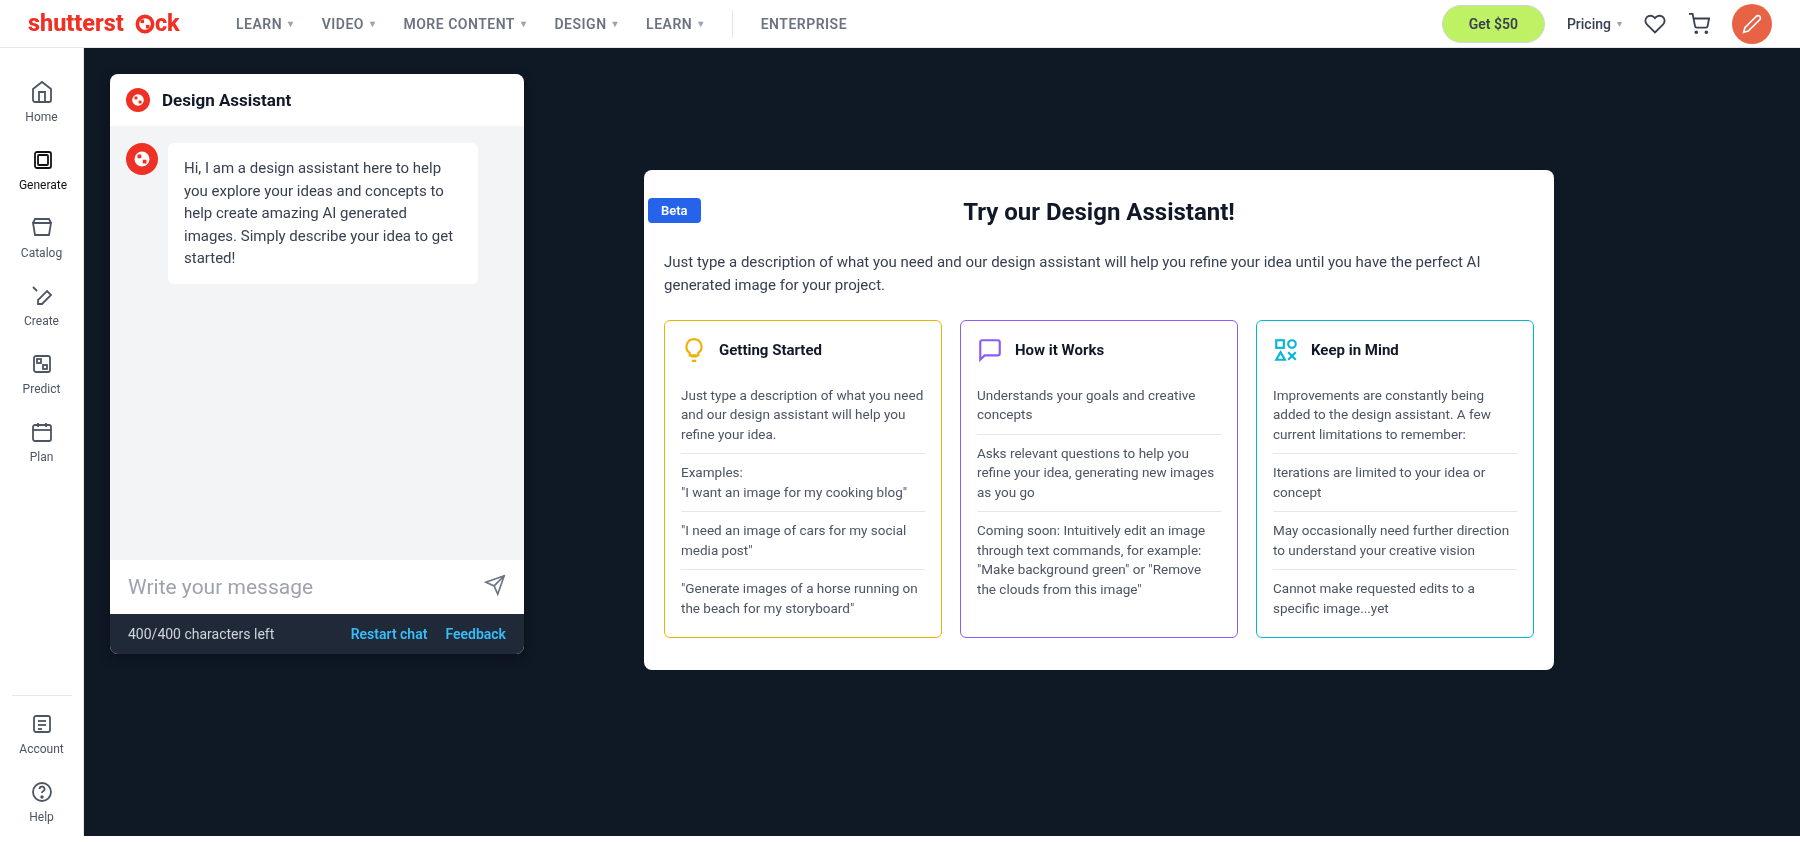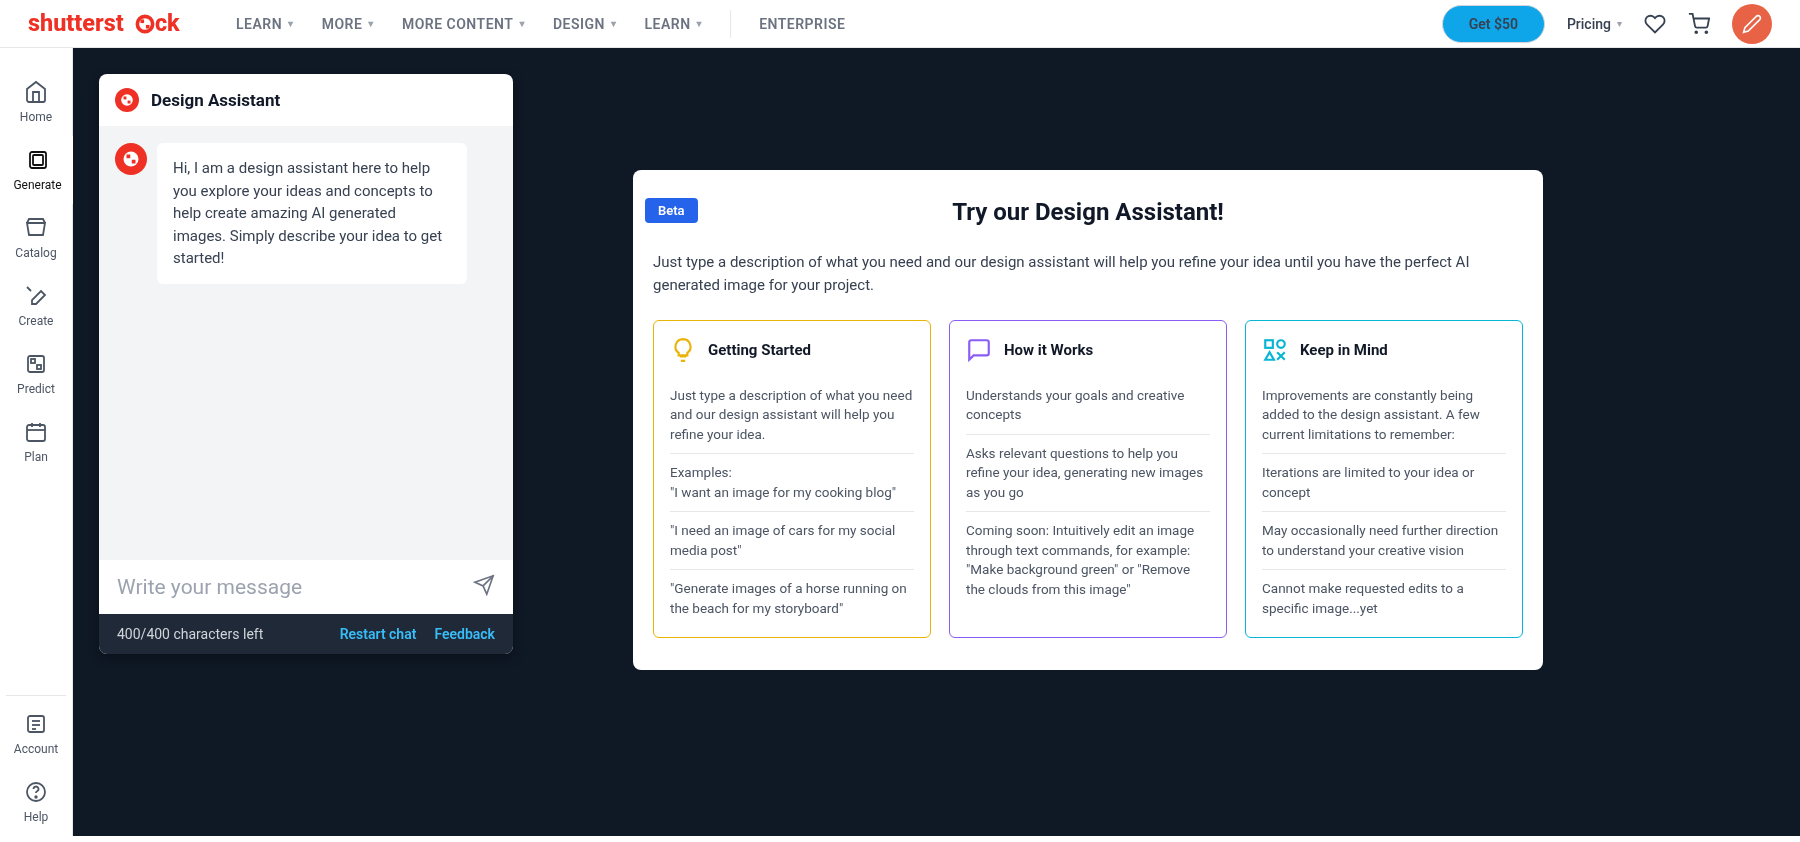--- a/index.html
+++ b/index.html
@@ -6,29 +6,29 @@
 body { width:1800px; height:842px; overflow:hidden; background:#fff; }
 
 
 .topnav { height:48px; border-bottom:1px solid #e5e7eb; display:flex; align-items:center; padding:0 28px; gap:28px; }
 .logo { width:180px; display:flex; align-items:center; }
 .logo svg { width:180px; height:26px; }
 .nav-items { display:flex; align-items:center; gap:28px; font-size:14px; font-weight:600; color:#6b7280; letter-spacing:.5px; }
 .nav-item { display:flex; align-items:center; gap:6px; cursor:pointer; }
 .nav-sep { width:1px; height:28px; background:#e5e7eb; }
 .nav-right { margin-left:auto; display:flex; align-items:center; gap:22px; }
-.get50 { border:1px solid #d1d5db; border-radius:22px; padding:10px 26px; font-size:14px; font-weight:600; color:#374151; cursor:pointer; background:#0ea5e9; }
+.get50 { border:1px solid #d1d5db; border-radius:22px; padding:10px 26px; font-size:14px; font-weight:600; color:#374151; cursor:pointer; background:#bef264; }
 .pricing { display:flex; align-items:center; gap:6px; font-size:14px; font-weight:500; color:#374151; cursor:pointer; }
 .icon-btn { width:22px; height:22px; cursor:pointer; color:#374151; display:flex; align-items:center; justify-content:center; }
 .avatar { width:40px; height:40px; border-radius:50%; background:#e86345; display:flex; align-items:center; justify-content:center; cursor:pointer; }
 .chev { font-size:10px; color:#9ca3af; }
 
 
 .main { display:flex; height:788px; }
-.sidebar { width:73px; background:#fff; border-right:1px solid #e5e7eb; display:flex; flex-direction:column; align-items:center; padding-top:20px; }
+.sidebar { width:84px; background:#fff; border-right:1px solid #e5e7eb; display:flex; flex-direction:column; align-items:center; padding-top:20px; }
 .side-item { width:73px; display:flex; flex-direction:column; align-items:center; gap:6px; padding:12px 0; cursor:pointer; color:#4b5563; font-size:12px; }
 .side-item.active { background:#fff; color:#111827; border-left:3px solid transparent; position:relative; }
 .side-item svg { width:24px; height:24px; }
 .side-spacer { flex:1; }
 .side-divider { width:60px; height:1px; background:#e5e7eb; margin:4px 0; }
 
 .content { flex:1; background:#0f1825; position:relative; padding:26px; display:flex; gap:120px; align-items:flex-start; }
 
 
 .chat-panel { width:414px; background:#fff; border-radius:8px; overflow:hidden; display:flex; flex-direction:column; height:580px; box-shadow:0 4px 12px rgba(0,0,0,.3); }
@@ -43,21 +43,21 @@
 .chat-input { flex:1; border:none; outline:none; font-size:21px; color:#6b7280; background:transparent; }
 .chat-input::placeholder { color:#9ca3af; }
 .send-btn { cursor:pointer; color:#6b7280; }
 .chat-footer { background:#1f2937; display:flex; align-items:center; padding:12px 18px; font-size:14px; }
 .char-count { color:#d1d5db; }
 .footer-links { margin-left:auto; display:flex; gap:18px; }
 .footer-link { color:#38bdf8; font-weight:600; cursor:pointer; }
 
 
 .hero { flex:1; background:#fff; border-radius:8px; padding:28px 20px 32px; position:relative; margin-top:96px; max-width:910px; }
-.beta { position:absolute; top:28px; left:12px; background:#2563eb; color:#fff; font-size:13px; font-weight:600; padding:5px 13px; border-radius:4px; }
+.beta { position:absolute; top:28px; left:4px; background:#2563eb; color:#fff; font-size:13px; font-weight:600; padding:5px 13px; border-radius:4px; }
 .hero h1 { text-align:center; font-size:24px; font-weight:700; color:#111827; margin-bottom:25px; }
 .hero-sub { font-size:15px; color:#374151; line-height:1.55; margin-bottom:22px; }
 .cards { display:flex; gap:18px; }
 .card { flex:1; border:1px solid; border-radius:6px; padding:16px 16px 18px; }
 .card.yellow { border-color:#eab308; }
 .card.purple { border-color:#8b5cf6; }
 .card.cyan { border-color:#06b6d4; }
 .card-head { display:flex; align-items:center; gap:12px; margin-bottom:14px; }
 .card-head-icon { width:26px; height:26px; display:flex; align-items:center; justify-content:center; }
 .card-title { font-size:15px; font-weight:700; color:#111827; }
@@ -76,21 +76,21 @@
       <rect x="131" y="15" width="4" height="4" fill="#ee3124"></rect>
       <text x="141" y="22" font-size="26" font-weight="800" fill="#ee3124" font-family="Arial,sans-serif">ck</text>
     </svg>
   </div>
   <div class="nav-items">
     <div class="nav-item">
         <span>LEARN</span>
         <span class="chev">▾</span>
       </div>
     <div class="nav-item">
-        <span>MORE</span>
+        <span>VIDEO</span>
         <span class="chev">▾</span>
       </div>
     <div class="nav-item">
         <span>MORE CONTENT</span>
         <span class="chev">▾</span>
       </div>
     <div class="nav-item">
         <span>DESIGN</span>
         <span class="chev">▾</span>
       </div>

